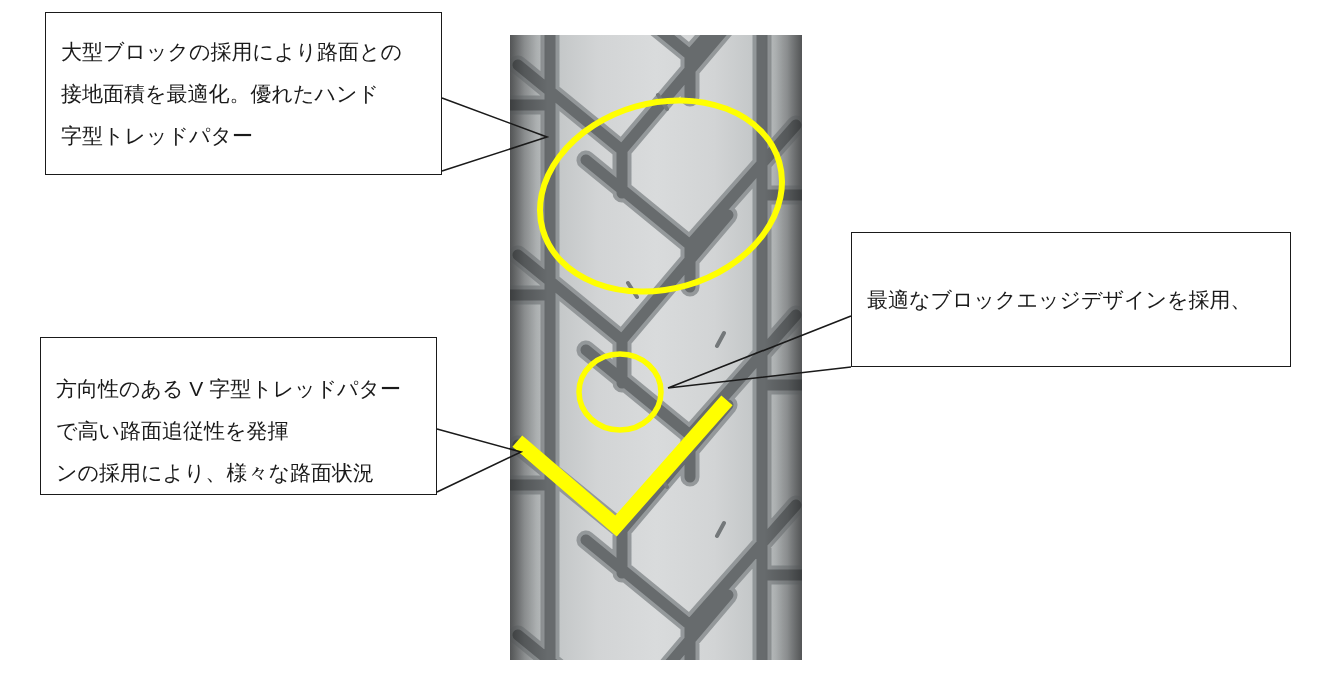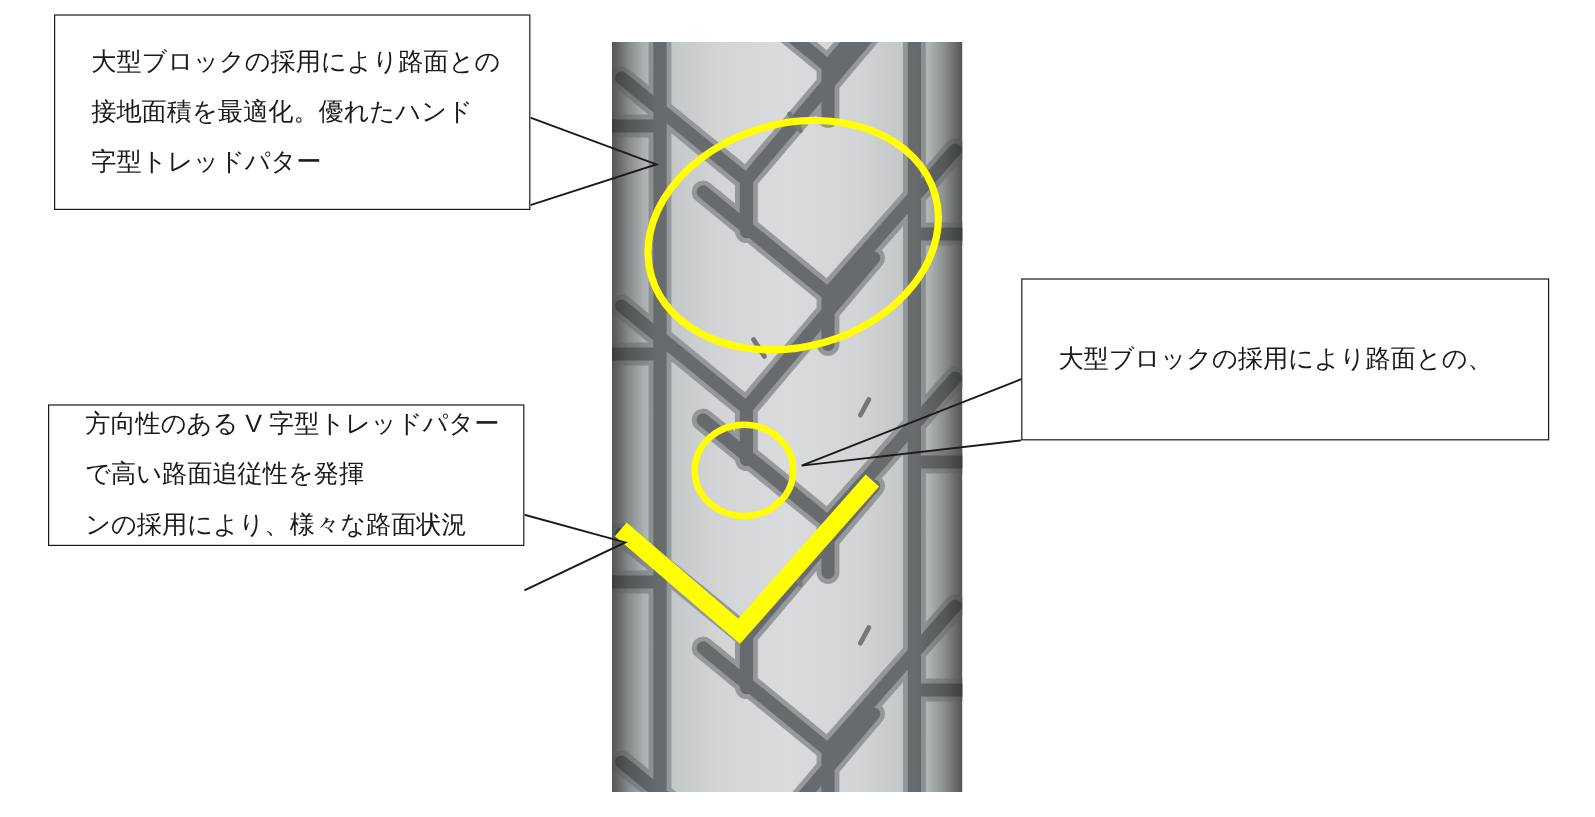--- a/index.html
+++ b/index.html
@@ -17,32 +17,32 @@
   .layer {
     position: absolute;
     left: 0; top: 0;
   }
   .callout {
     position: absolute;
     background: #ffffff;
     border: 1.6px solid #1a1a1a;
     color: #1a1a1a;
     font-size: 21px;
-    padding: 0 30px;
+    padding: 0 15px;
     display: flex;
     flex-direction: column;
     justify-content: center;
     z-index: 3;
   }
   .callout .line {
     line-height: 42px;
     white-space: nowrap;
   }
   .callout-1 { left: 45px;  top: 12px;  width: 397px; height: 163px; }
-  .callout-2 { left: 40px;  top: 337px; width: 397px; height: 118px; }
+  .callout-2 { left: 40px;  top: 337px; width: 397px; height: 158px; justify-content: flex-end; }
   .callout-3 { left: 851px; top: 232px; width: 440px; height: 135px; }
   .callout-3 .line { line-height: 45px; }
   svg { display: block; }
 </style>
 </head>
 <body>
 
 <div class="canvas">
 
   <svg class="layer" width="1329" height="681" viewBox="0 0 1329 681">
@@ -112,16 +112,16 @@
     <div class="line">字型トレッドパター</div>
   </div>
 
   <div class="callout callout-2">
     <div class="line">方向性のある V 字型トレッドパター</div>
     <div class="line">で高い路面追従性を発揮</div>
     <div class="line">ンの採用により、様々な路面状況</div>
   </div>
 
   <div class="callout callout-3">
-    <div class="line">大型ブロックの採用により路面との、</div>
+    <div class="line">最適なブロックエッジデザインを採用、</div>
   </div>
 
 </div>
 
 </body></html>

